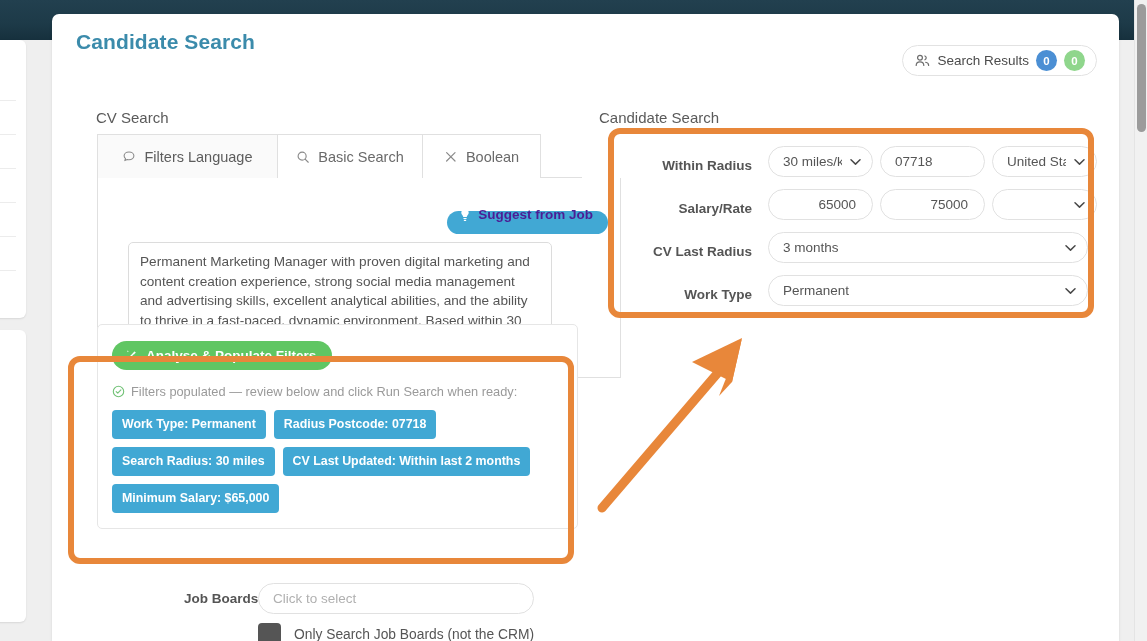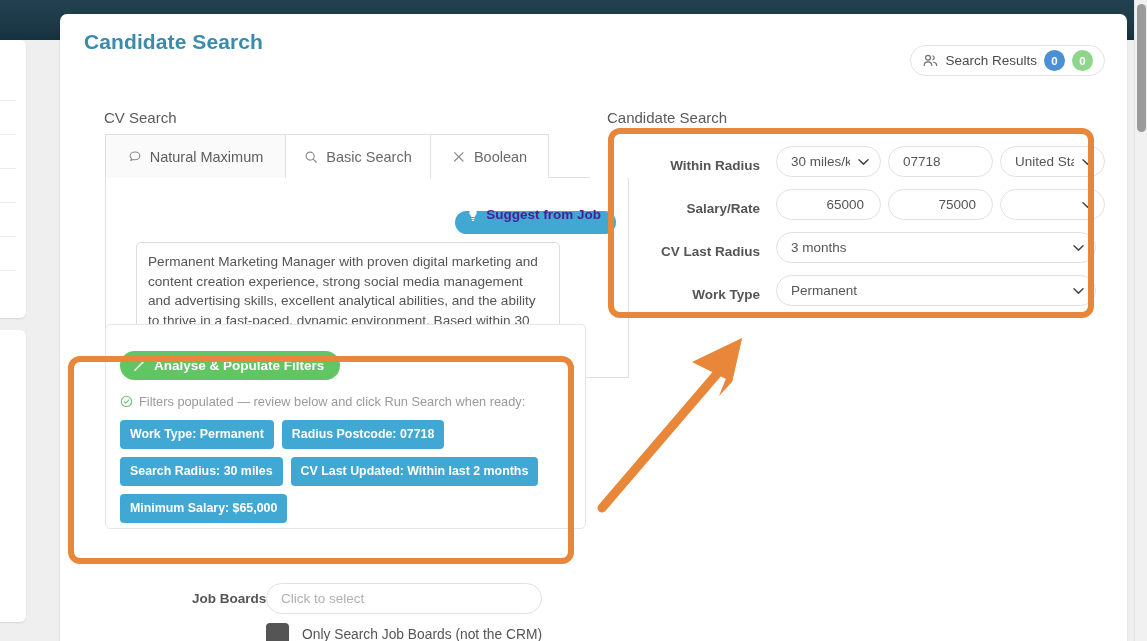--- a/index.html
+++ b/index.html
@@ -37,21 +37,21 @@
   .rail-card.a { top: 40px; width: 40px; height: 278px; }
   .rail-card.b { top: 330px; width: 40px; height: 292px; }
   .rail-line {
     position: absolute; left: 0; width: 30px; height: 1px;
     background: #ececec;
   }
 
   
   .page-card {
     position: absolute;
-    left: 60px; top: 14px;
+    left: 52px; top: 14px;
     width: 1067px; height: 627px;
     background: #ffffff;
     border-radius: 7px 7px 0 0;
     box-shadow: 0 1px 3px rgba(0,0,0,.10);
     overflow: hidden;
   }
 
   
   .page-title {
     position: absolute; left: 24px; top: 16px;
@@ -159,21 +159,20 @@
     border-radius: 5px;
     padding: 16px 14px 12px 14px;
   }
   .analyse-btn {
     display: inline-flex; align-items: center; gap: 8px;
     height: 29px; padding: 0 16px 0 13px;
     background: #60c663;
     color: #fff; font-size: 13.5px; font-weight: bold;
     border: none; border-radius: 15px;
     cursor: pointer;
-    margin-top: 10px;
   }
   .pop-note {
     display: flex; align-items: center; gap: 6px;
     margin-top: 14px;
     font-size: 12.8px; color: #9a9a9a;
   }
   .pop-note .chk { color: #72c277; display: flex; }
   .chips {
     display: flex; flex-wrap: wrap; gap: 8px;
     margin-top: 11px;
@@ -338,21 +337,21 @@
     <div class="sec-head left">CV Search</div>
     <div class="sec-head right">Candidate Search</div>
 
     <div class="tabs">
       <div class="tab t0">
         <span class="ti">
           <svg width="14" height="14" viewBox="0 0 16 16" fill="none">
             <path d="M8 2.2c3.2 0 5.6 2 5.6 4.5s-2.4 4.5-5.6 4.5c-.7 0-1.4-.1-2-.3l-2.8 1.2.8-2.2C2.9 9.1 2.4 8 2.4 6.7c0-2.5 2.4-4.5 5.6-4.5Z" stroke="#8a8a8a" stroke-width="1.25" stroke-linejoin="round"></path>
           </svg>
         </span>
-        <span>Natural Maximum</span>
+        <span>Filters Language</span>
       </div>
       <div class="tab t1">
         <span class="ti">
           <svg width="14" height="14" viewBox="0 0 16 16" fill="none">
             <circle cx="7" cy="7" r="4.6" stroke="#8a8a8a" stroke-width="1.3"></circle>
             <path d="M10.4 10.4 14 14" stroke="#8a8a8a" stroke-width="1.3" stroke-linecap="round"></path>
           </svg>
         </span>
         <span>Basic Search</span>
       </div>

